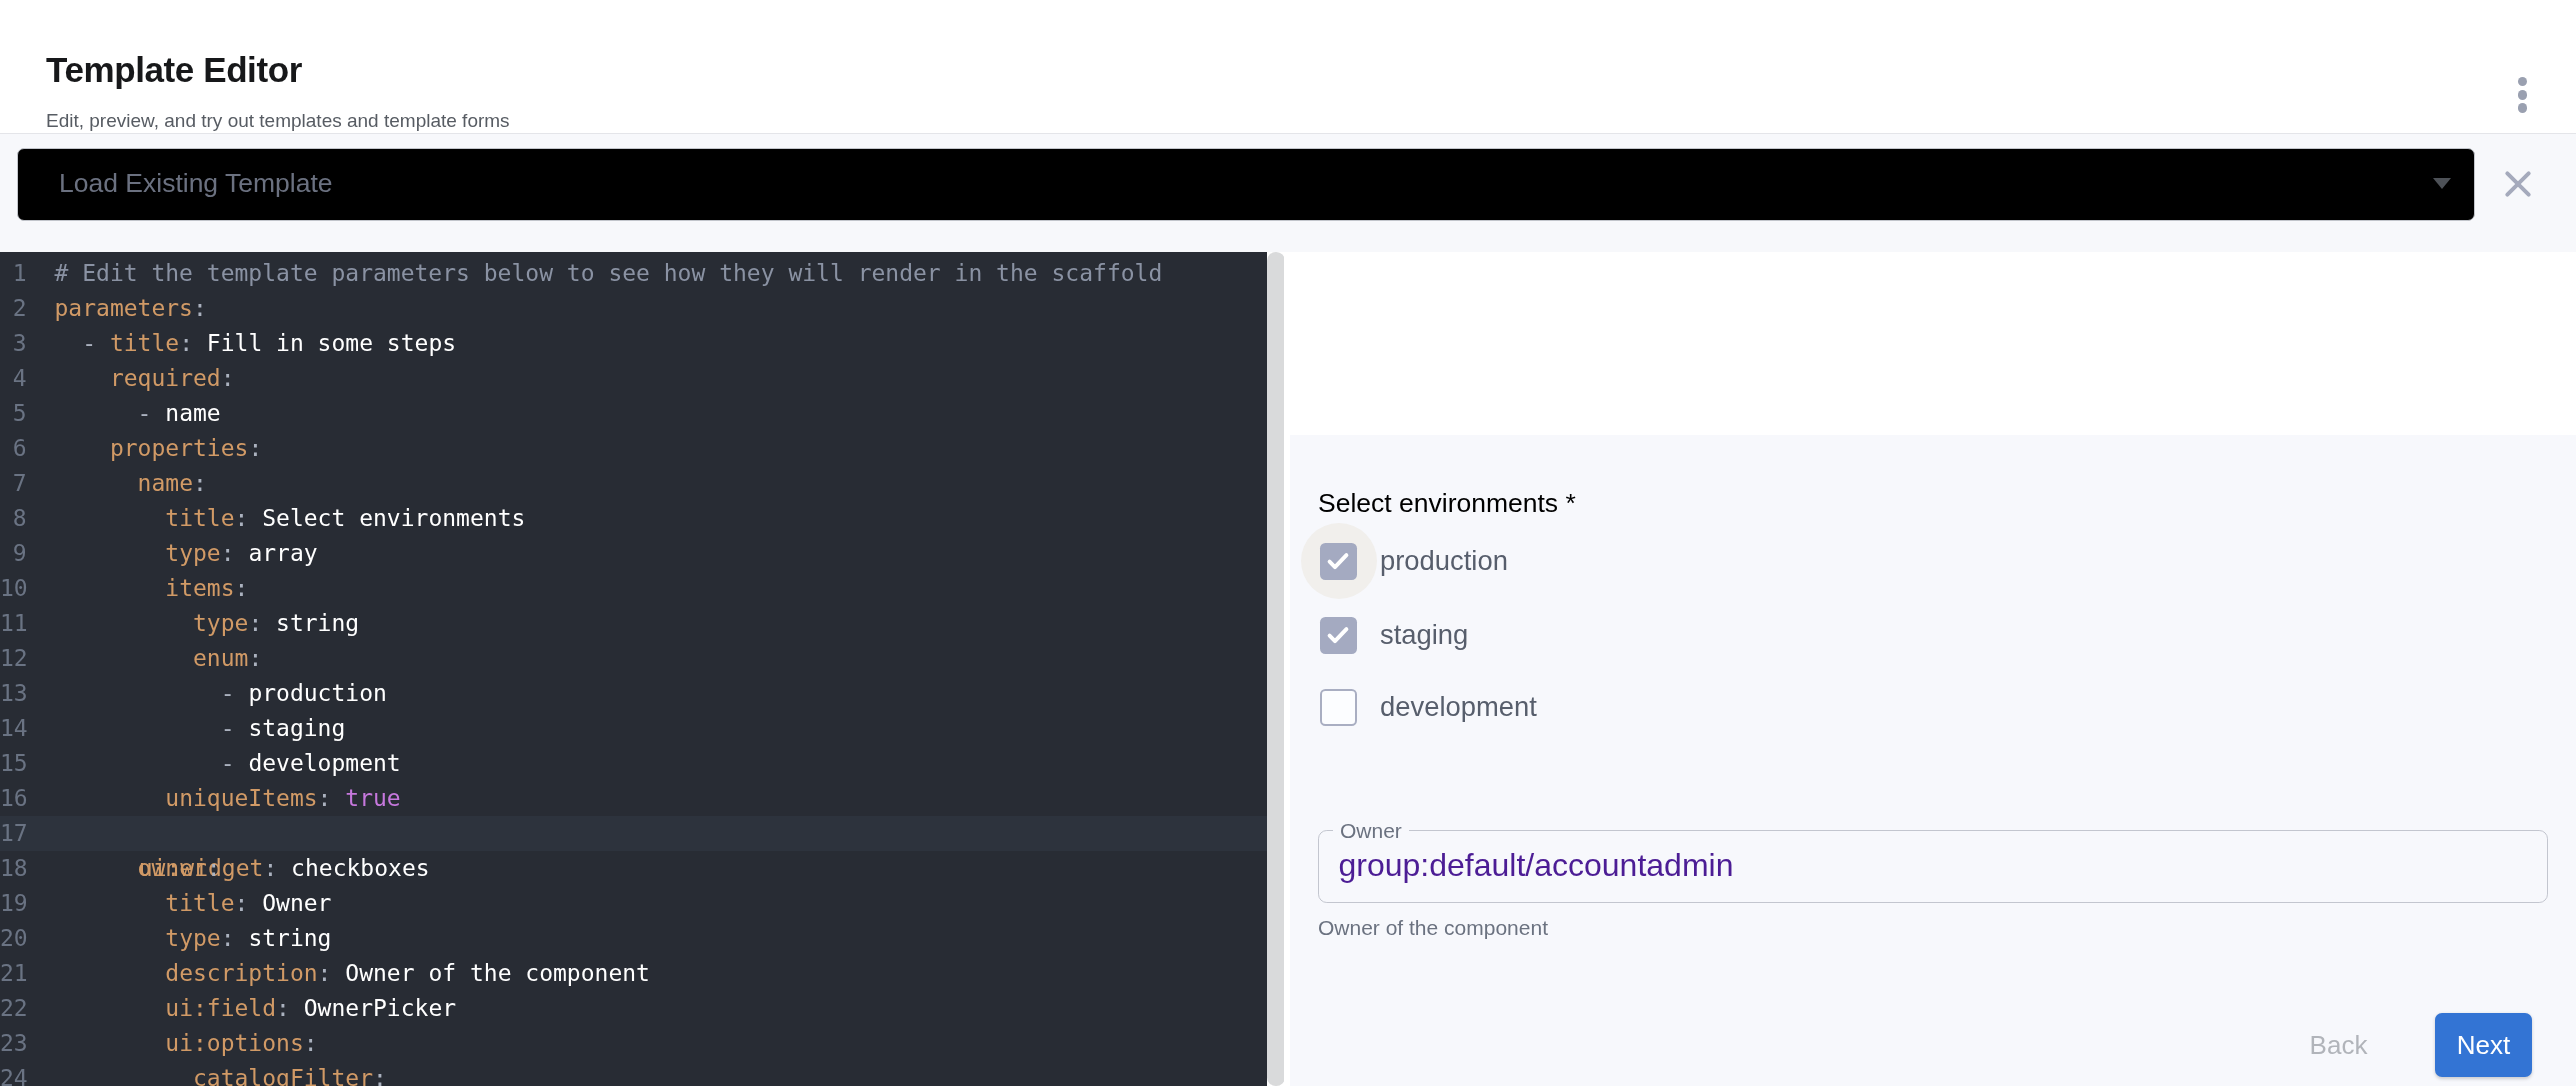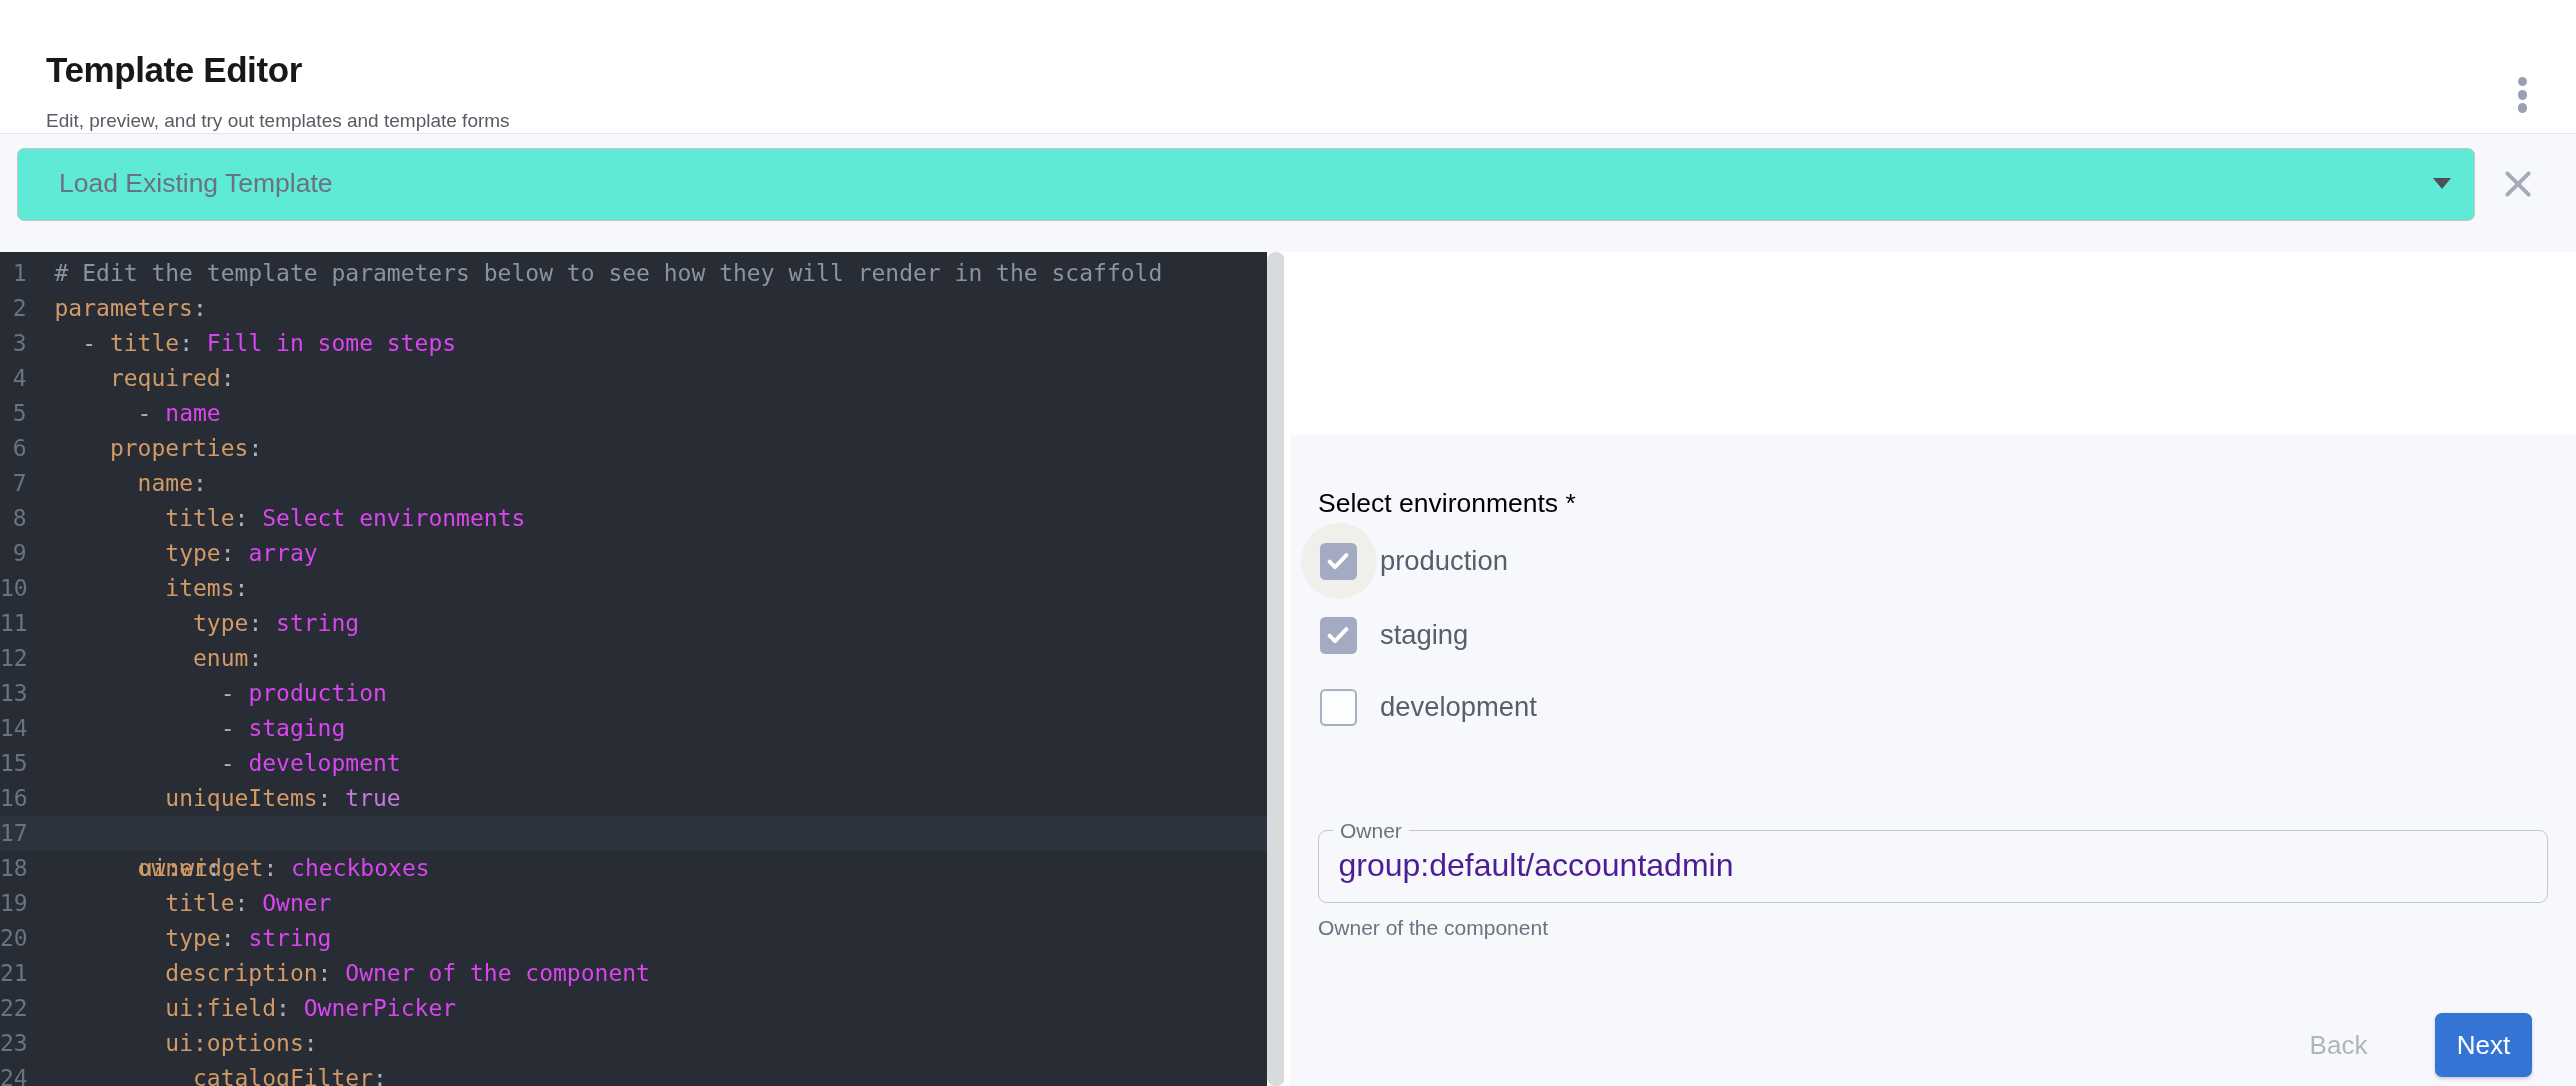--- a/index.html
+++ b/index.html
@@ -10,38 +10,38 @@
   .header { position:absolute; left:0; top:0; width:2576px; height:133px; background:#ffffff;margin-top:36px; }
   .title { position:absolute; left:46px; top:14px; font-size:35px; font-weight:700; color:#17181a; letter-spacing:-0.4px; }
   .subtitle { position:absolute; left:46px; top:74px; font-size:19px; color:#575c63; }
   .kebab { position:absolute; left:2498px; top:32px; width:50px; height:64px; background:none; border:none; cursor:pointer; }
   .kebab-icon { position:absolute; left:19.5px; top:8.8px; display:flex; flex-direction:column; gap:3.5px; }
   .kebab-icon i { width:9.7px; height:9.7px; border-radius:50%; background:#9aa0b0; display:block; }
   .header-border { position:absolute; left:0; top:133px; width:2576px; height:1.8px; background:#e4e5e9; }
 
   
   .toolbar { position:absolute; left:0; top:134px; width:2576px; height:118px; background:#f7f8fb; }
-  .select { position:absolute; left:17px; top:14px; width:2458px; height:73px; background:#5eead4;
+  .select { position:absolute; left:17px; top:14px; width:2458px; height:73px; background:#000000;
             border:1.8px solid #c2c5cb; border-radius:7px; cursor:pointer; }
   .select-label { position:absolute; left:41px; top:0; line-height:69px; font-size:26.5px; color:#6b7180; }
   .caret { position:absolute; left:2415px; top:29px; width:0; height:0;
            border-left:9.7px solid transparent; border-right:9.7px solid transparent; border-top:11.5px solid #4d5157; }
   .clear-btn { position:absolute; left:2493px; top:26px; width:50px; height:50px; background:none; border:none; cursor:pointer; }
 
   
   .editor { position:absolute; left:0; top:252px; width:1267px; height:834px; background:#282c34;
             overflow:hidden; padding-top:3.5px; }
   .code-line { display:flex; height:35px; line-height:35px; font-family:"DejaVu Sans Mono", monospace; font-size:23px; }
   .code-line.hl { background:#2d333d;flex-direction:column; }
   .ln { width:26.5px; text-align:right; color:#6a7383; flex:0 0 26.5px; }
   .lc { padding-left:28px; white-space:pre; }
   .tok-cm { color:#8a92a3; }
   .tok-k  { color:#d19a66; }
   .tok-p  { color:#abb2bf; }
-  .tok-v  { color:#d946ef; }
+  .tok-v  { color:#ffffff; }
   .tok-b  { color:#c678dd; }
 
   
   .divider { position:absolute; left:1267px; top:252px; width:17.7px; height:834px; background:#d9dadb; border-radius:8.8px; cursor:col-resize; }
 
   
   .panel { position:absolute; left:1284px; top:252px; width:1292px; height:834px; background:#ffffff; }
   .stepper { position:absolute; left:0; top:0; width:2576px; height:0; }
 
   

